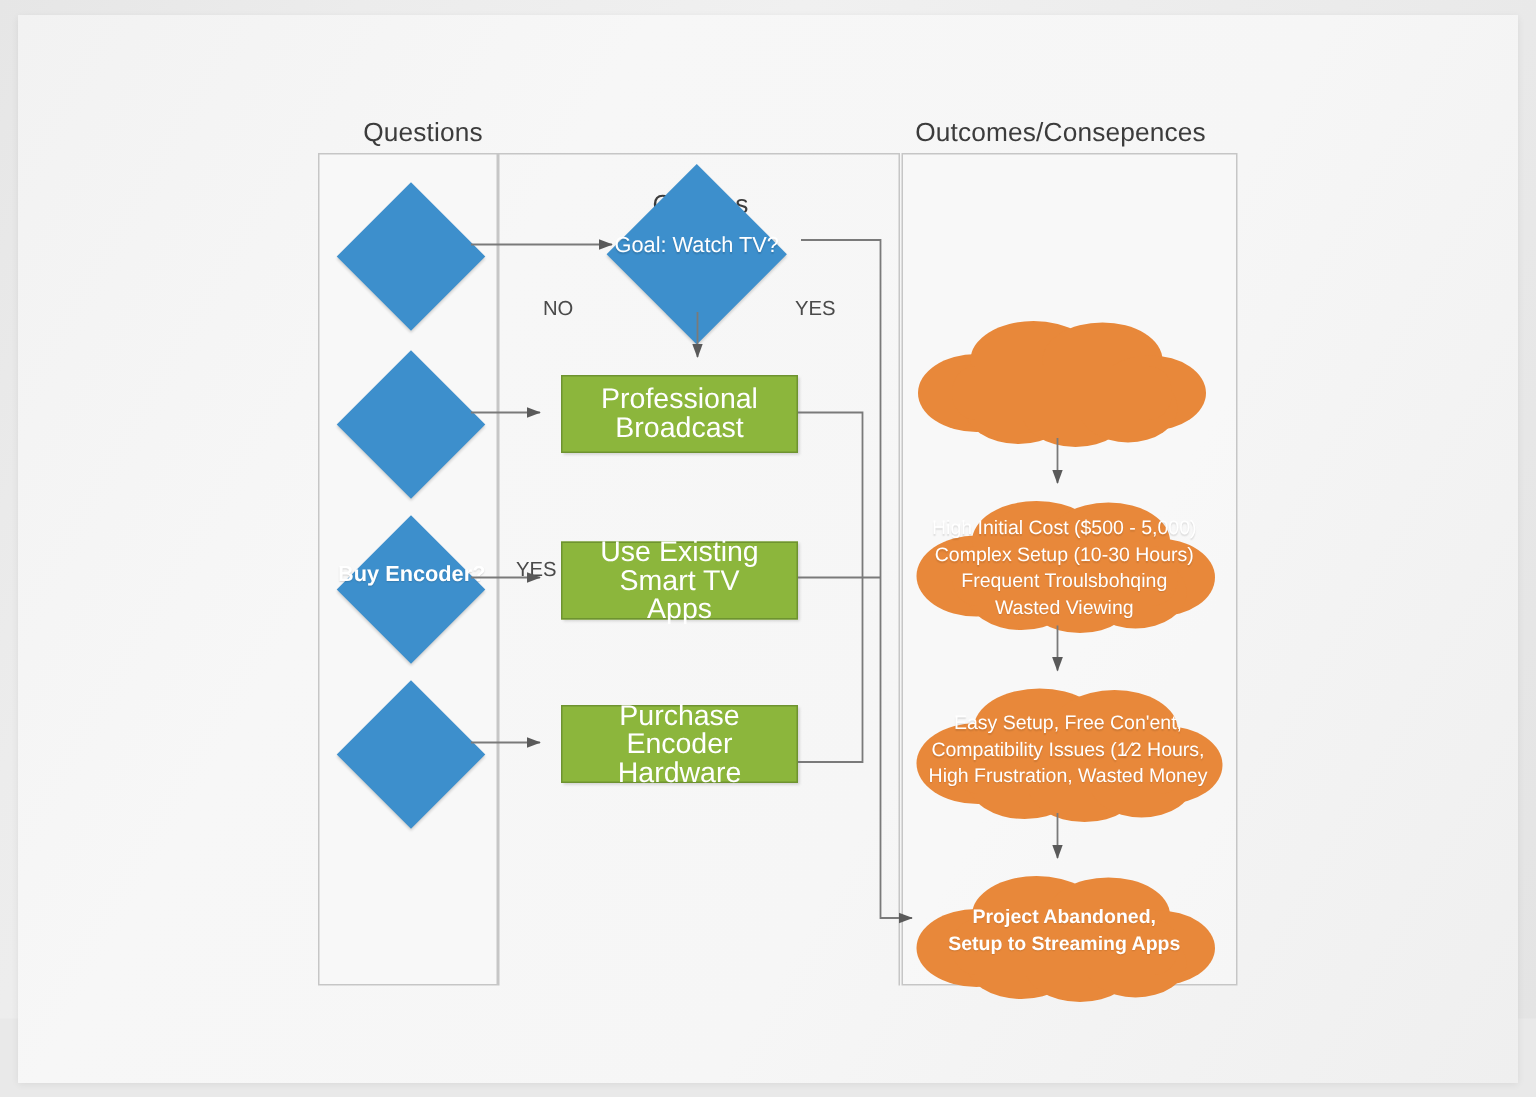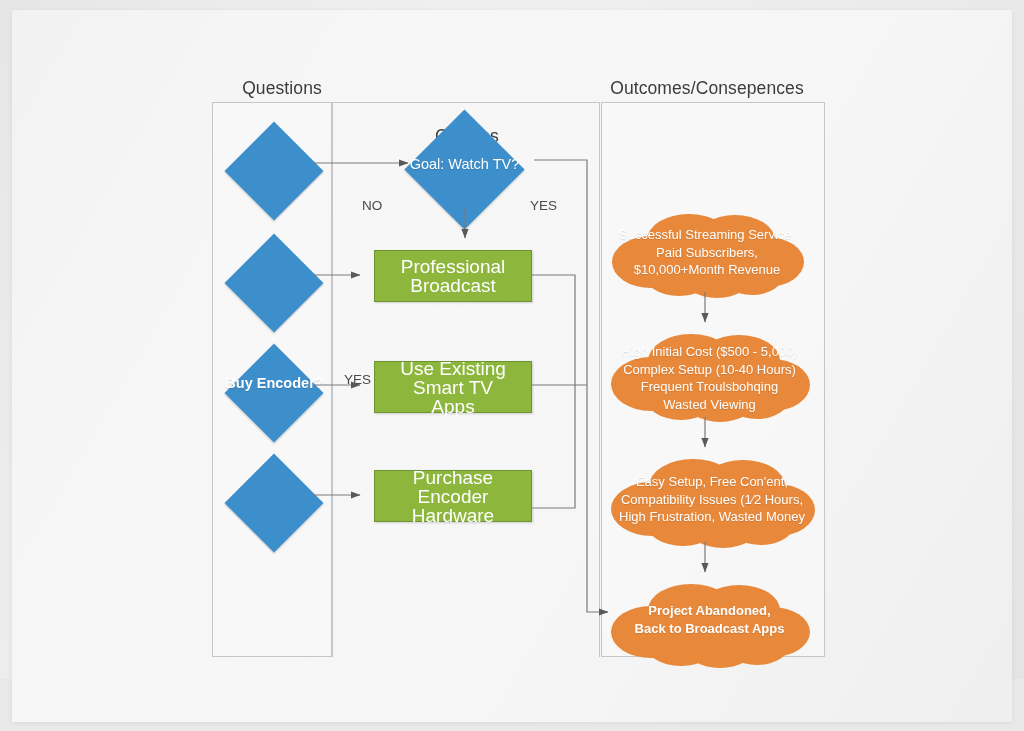--- a/index.html
+++ b/index.html
@@ -179,43 +179,38 @@
           <ellipse cx="44" cy="52" rx="39" ry="26"></ellipse>
           <ellipse cx="82" cy="30" rx="42" ry="26"></ellipse>
           <ellipse cx="128" cy="30" rx="40" ry="25"></ellipse>
           <ellipse cx="160" cy="52" rx="37" ry="25"></ellipse>
           <ellipse cx="72" cy="62" rx="36" ry="24"></ellipse>
           <ellipse cx="110" cy="64" rx="36" ry="24"></ellipse>
           <ellipse cx="145" cy="62" rx="33" ry="23"></ellipse>
           <rect x="28" y="34" width="146" height="36" rx="16"></rect>
         </g>
       </svg>
-      <div class="cloud-label" style="top:16px;">
-        <span>Successful Streaming Service,</span><br>
-        <span>Paid Subscribers,</span><br>
-        <span>$10,000+Month Revenue</span>
-      </div>
     </div>
 
     <div class="cloud" style="left:595px; top:320px; width:205px; height:95px;">
       <svg width="205" height="95" viewBox="0 0 205 95">
         <g fill="#e8883a">
           <ellipse cx="44" cy="54" rx="40" ry="27"></ellipse>
           <ellipse cx="84" cy="31" rx="43" ry="27"></ellipse>
           <ellipse cx="132" cy="31" rx="41" ry="26"></ellipse>
           <ellipse cx="165" cy="55" rx="38" ry="26"></ellipse>
           <ellipse cx="74" cy="65" rx="37" ry="25"></ellipse>
           <ellipse cx="113" cy="67" rx="37" ry="25"></ellipse>
           <ellipse cx="150" cy="65" rx="34" ry="24"></ellipse>
           <rect x="28" y="34" width="150" height="40" rx="17"></rect>
         </g>
       </svg>
       <div class="cloud-label" style="top:13px;">
         <span>High Initial Cost ($500 - 5,000)</span><br>
-        <span>Complex Setup (10-40 Hours)</span><br>
+        <span>Complex Setup (10-30 Hours)</span><br>
         <span>Frequent Troulsbohqing</span><br>
         <span>Wasted Viewing</span>
       </div>
     </div>
 
     <div class="cloud" style="left:595px; top:445px; width:210px; height:95px;">
       <svg width="210" height="95" viewBox="0 0 210 95">
         <g fill="#e8883a">
           <ellipse cx="45" cy="54" rx="41" ry="27"></ellipse>
           <ellipse cx="86" cy="31" rx="44" ry="27"></ellipse>
@@ -242,21 +237,21 @@
           <ellipse cx="132" cy="30" rx="41" ry="25"></ellipse>
           <ellipse cx="165" cy="52" rx="38" ry="25"></ellipse>
           <ellipse cx="74" cy="62" rx="37" ry="24"></ellipse>
           <ellipse cx="113" cy="64" rx="37" ry="24"></ellipse>
           <ellipse cx="150" cy="62" rx="34" ry="23"></ellipse>
           <rect x="28" y="33" width="150" height="37" rx="16"></rect>
         </g>
       </svg>
       <div class="cloud-label" style="top:22px;">
         <span>Project Abandoned,</span><br>
-        <span>Back to Broadcast Apps</span>
+        <span>Setup to Streaming Apps</span>
       </div>
     </div>
 
   </div>
 
   <svg id="wires">
     <defs>
       <marker id="arrow" markerWidth="9" markerHeight="9" refX="7.5" refY="3" orient="auto" markerUnits="strokeWidth">
         <path d="M0,0 L8,3 L0,6 z" fill="#5a5a5a"></path>
       </marker>

